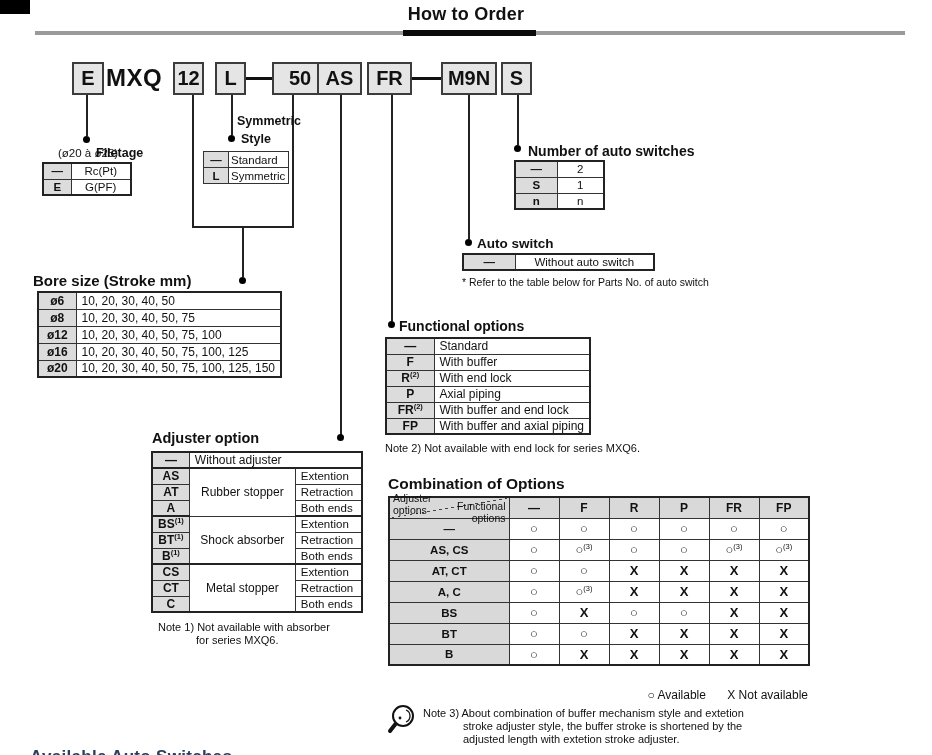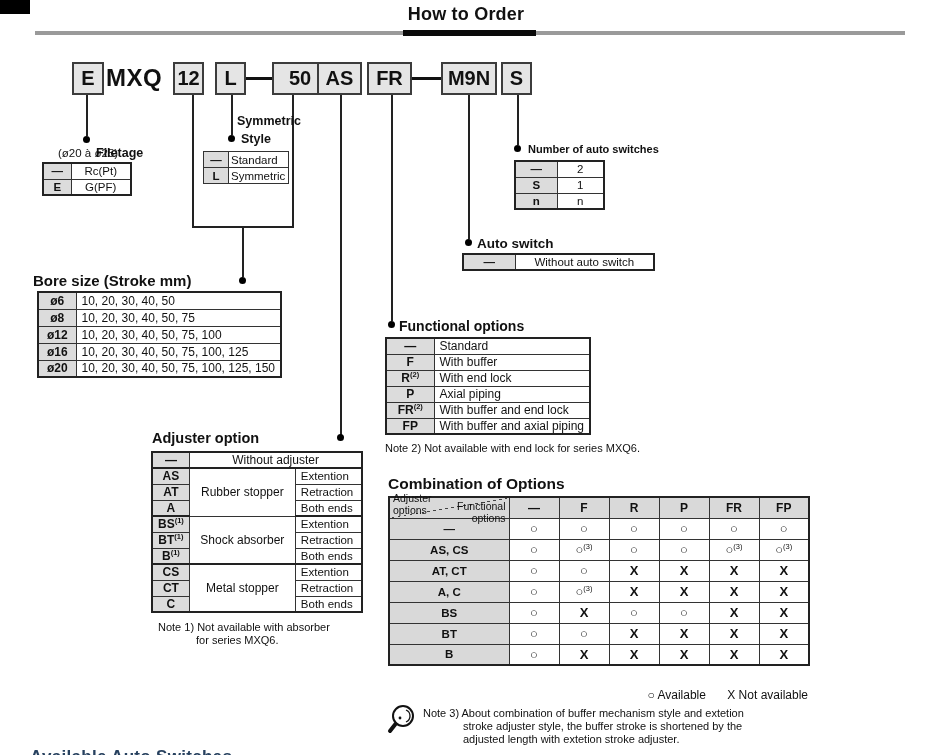--- a/index.html
+++ b/index.html
@@ -154,21 +154,21 @@
           <td class="g">ø16</td>
           <td>10, 20, 30, 40, 50, 75, 100, 125</td>
         </tr>
     <tr>
           <td class="g">ø20</td>
           <td>10, 20, 30, 40, 50, 75, 100, 125, 150</td>
         </tr>
   </tbody>
     </table>
 
-  <div class="sec-title" style="left:528px; top:143px; font-size:11px;">Number of auto switches</div>
+  <div class="sec-title" style="left:528px; top:143px; font-size:14px;">Number of auto switches</div>
   <table class="thick small" style="left:514px; top:160px;">
     <tbody>
         <tr>
           <td class="g" style="width:42px;">—</td>
           <td style="width:47px; text-align:center;">2</td>
         </tr>
     <tr>
           <td class="g">S</td>
           <td style="text-align:center;">1</td>
         </tr>
@@ -181,20 +181,21 @@
 
   <div class="sec-title" style="left:477px; top:236px; font-size:13.5px;">Auto switch</div>
   <table class="thick small" style="left:462px; top:253px;">
     <tbody>
         <tr>
       <td class="g" style="width:52px;">—</td>
       <td style="width:139px; text-align:center;">Without auto switch</td>
     </tr>
   </tbody>
     </table>
+  <div class="note-text" style="left:462px; top:276px; font-size:10.5px;">* Refer to the table below for Parts No. of auto switch</div>
 
   <div class="sec-title" style="left:399px; top:318px; font-size:14px;">Functional options</div>
   <table class="thick" style="left:385px; top:337px;">
     <tbody>
         <tr>
           <td class="g" style="width:48px; height:16px;"><span>—</span><sup></sup></td>
           <td style="width:152px;">Standard</td>
         </tr>
     <tr>
           <td class="g" style="height:16px;"><span>F</span><sup></sup></td>
@@ -218,21 +219,21 @@
         </tr>
   </tbody>
     </table>
   <div class="note-text" style="left:385px; top:442px;">Note 2) Not available with end lock for series MXQ6.</div>
 
   <div class="sec-title" style="left:152px; top:430px; font-size:14.5px;">Adjuster option</div>
   <table class="thick adj" style="left:151px; top:451px;">
     <tbody>
         <tr>
       <td class="g grp" style="width:32px;">—</td>
-      <td class="grp" colspan="2" style="text-align:center; width:173px;">Without adjuster</td>
+      <td class="grp" colspan="2" style="text-align:left; width:173px;">Without adjuster</td>
     </tr>
     <tr>
       <td class="g"><span>AS</span><sup></sup></td>
       <td class="mid" rowspan="3" style="width:106px;">Rubber stopper</td>
       <td class="pos" style="width:67px;">Extention</td>
     </tr>
     <tr>
           <td class="g"><span>AT</span><sup></sup></td>
           <td class="pos">Retraction</td>
         </tr>

